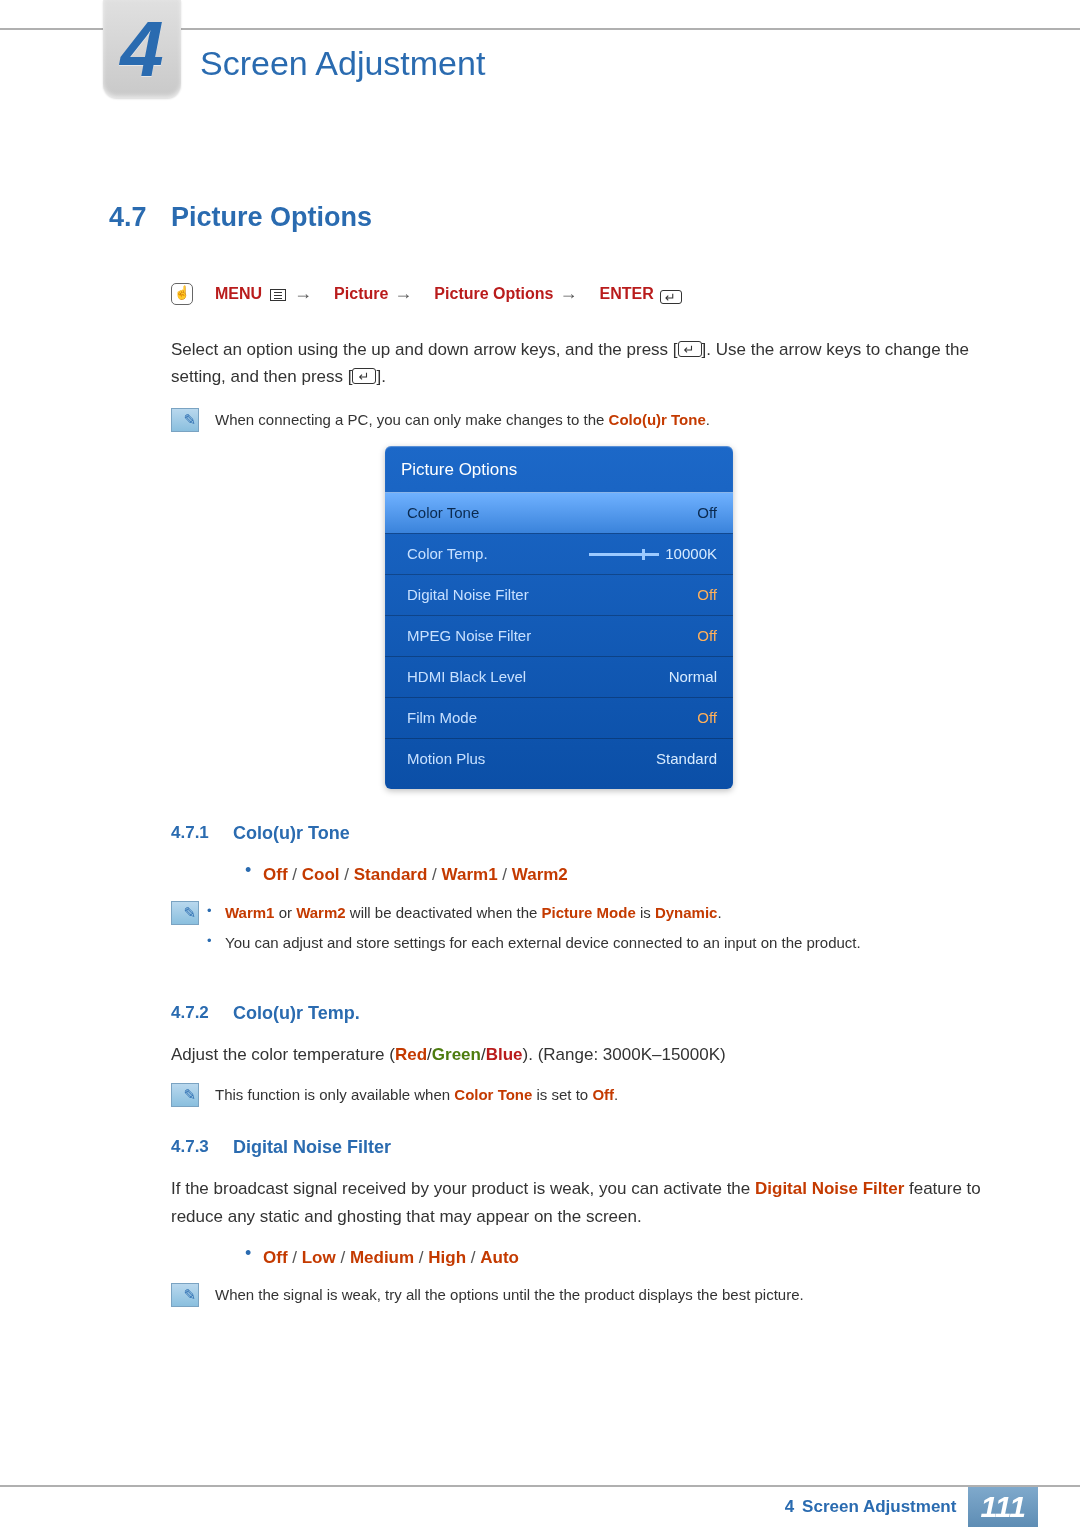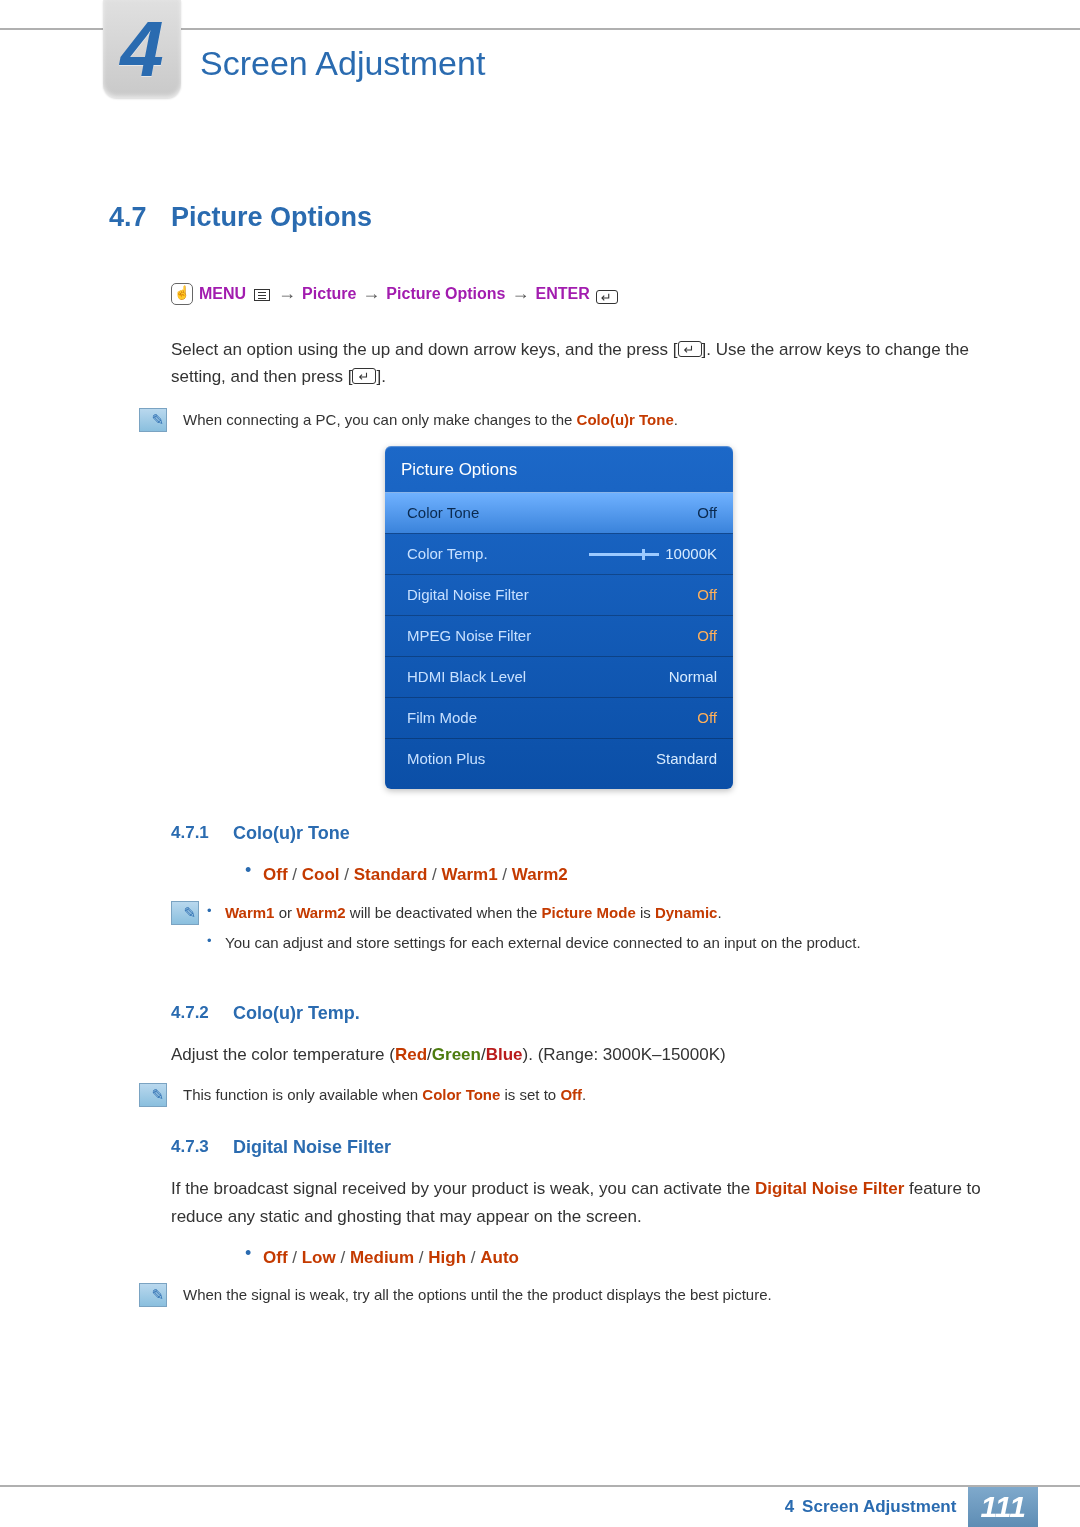--- a/index.html
+++ b/index.html
@@ -62,21 +62,21 @@
     margin-left: 62px;
     margin-bottom: 28px;
     display: flex; align-items: center; gap: 6px;
     font-size: 16px;
   }
   .hand-icon {
     width: 22px; height: 22px; border: 1.5px solid #666; border-radius: 5px;
     display: inline-flex; align-items: center; justify-content: center;
     font-size: 13px; color: #555;
   }
-  .bc-strong { color: #a21caf; font-weight: bold; }
+  .bc-strong { color: #b91c1c; font-weight: bold; margin-left: 16px; }
   .bc-arrow { color: #555; font-size: 18px; }
   .pill-icon {
     display: inline-block; width: 16px; height: 12px; border: 1.5px solid #333;
     margin: 0 2px; position: relative; top: 1px;
   }
   .pill-icon.menu::before,
   .pill-icon.menu::after {
     content:''; position:absolute; background:#333; left:3px; right:3px; height:1.5px;
   }
   .pill-icon.menu::before { top:2px; box-shadow: 0 3px 0 #333; }
@@ -87,21 +87,21 @@
   }
   .enter-icon::after {
     content: '↵'; position: absolute; left: 4px; top: -3px; font-size: 13px; color:#333;
   }
   .body-text { margin-left: 62px; margin-bottom: 18px; }
   .body-text .inline-key {
     display: inline-block; width: 24px; height: 16px; border: 1.5px solid #333; border-radius: 3px;
     position: relative; top: 2px;
   }
   .body-text .inline-key::after{ content:'↵'; position:absolute; left:5px; top:-2px; font-size:13px;}
-  .note-row { margin-left: 30px; display: flex; gap: 16px; align-items: flex-start; margin-bottom: 14px; }
+  .note-row { margin-left: 62px; display: flex; gap: 16px; align-items: flex-start; margin-bottom: 14px; }
   .note-icon {
     width: 28px; height: 24px; background: linear-gradient(to bottom,#b9d8ee,#8abfde);
     border: 1px solid #7aa3c2; flex: 0 0 28px; position: relative;
   }
   .note-icon::after{
     content:'✎'; position:absolute; right:2px; bottom:-1px; color:#2a6bb0; font-size:15px;
   }
   .note-text { font-size: 15px; flex: 1; }
   .hl { color: #c43a00; font-weight: bold; }
   .osd {

